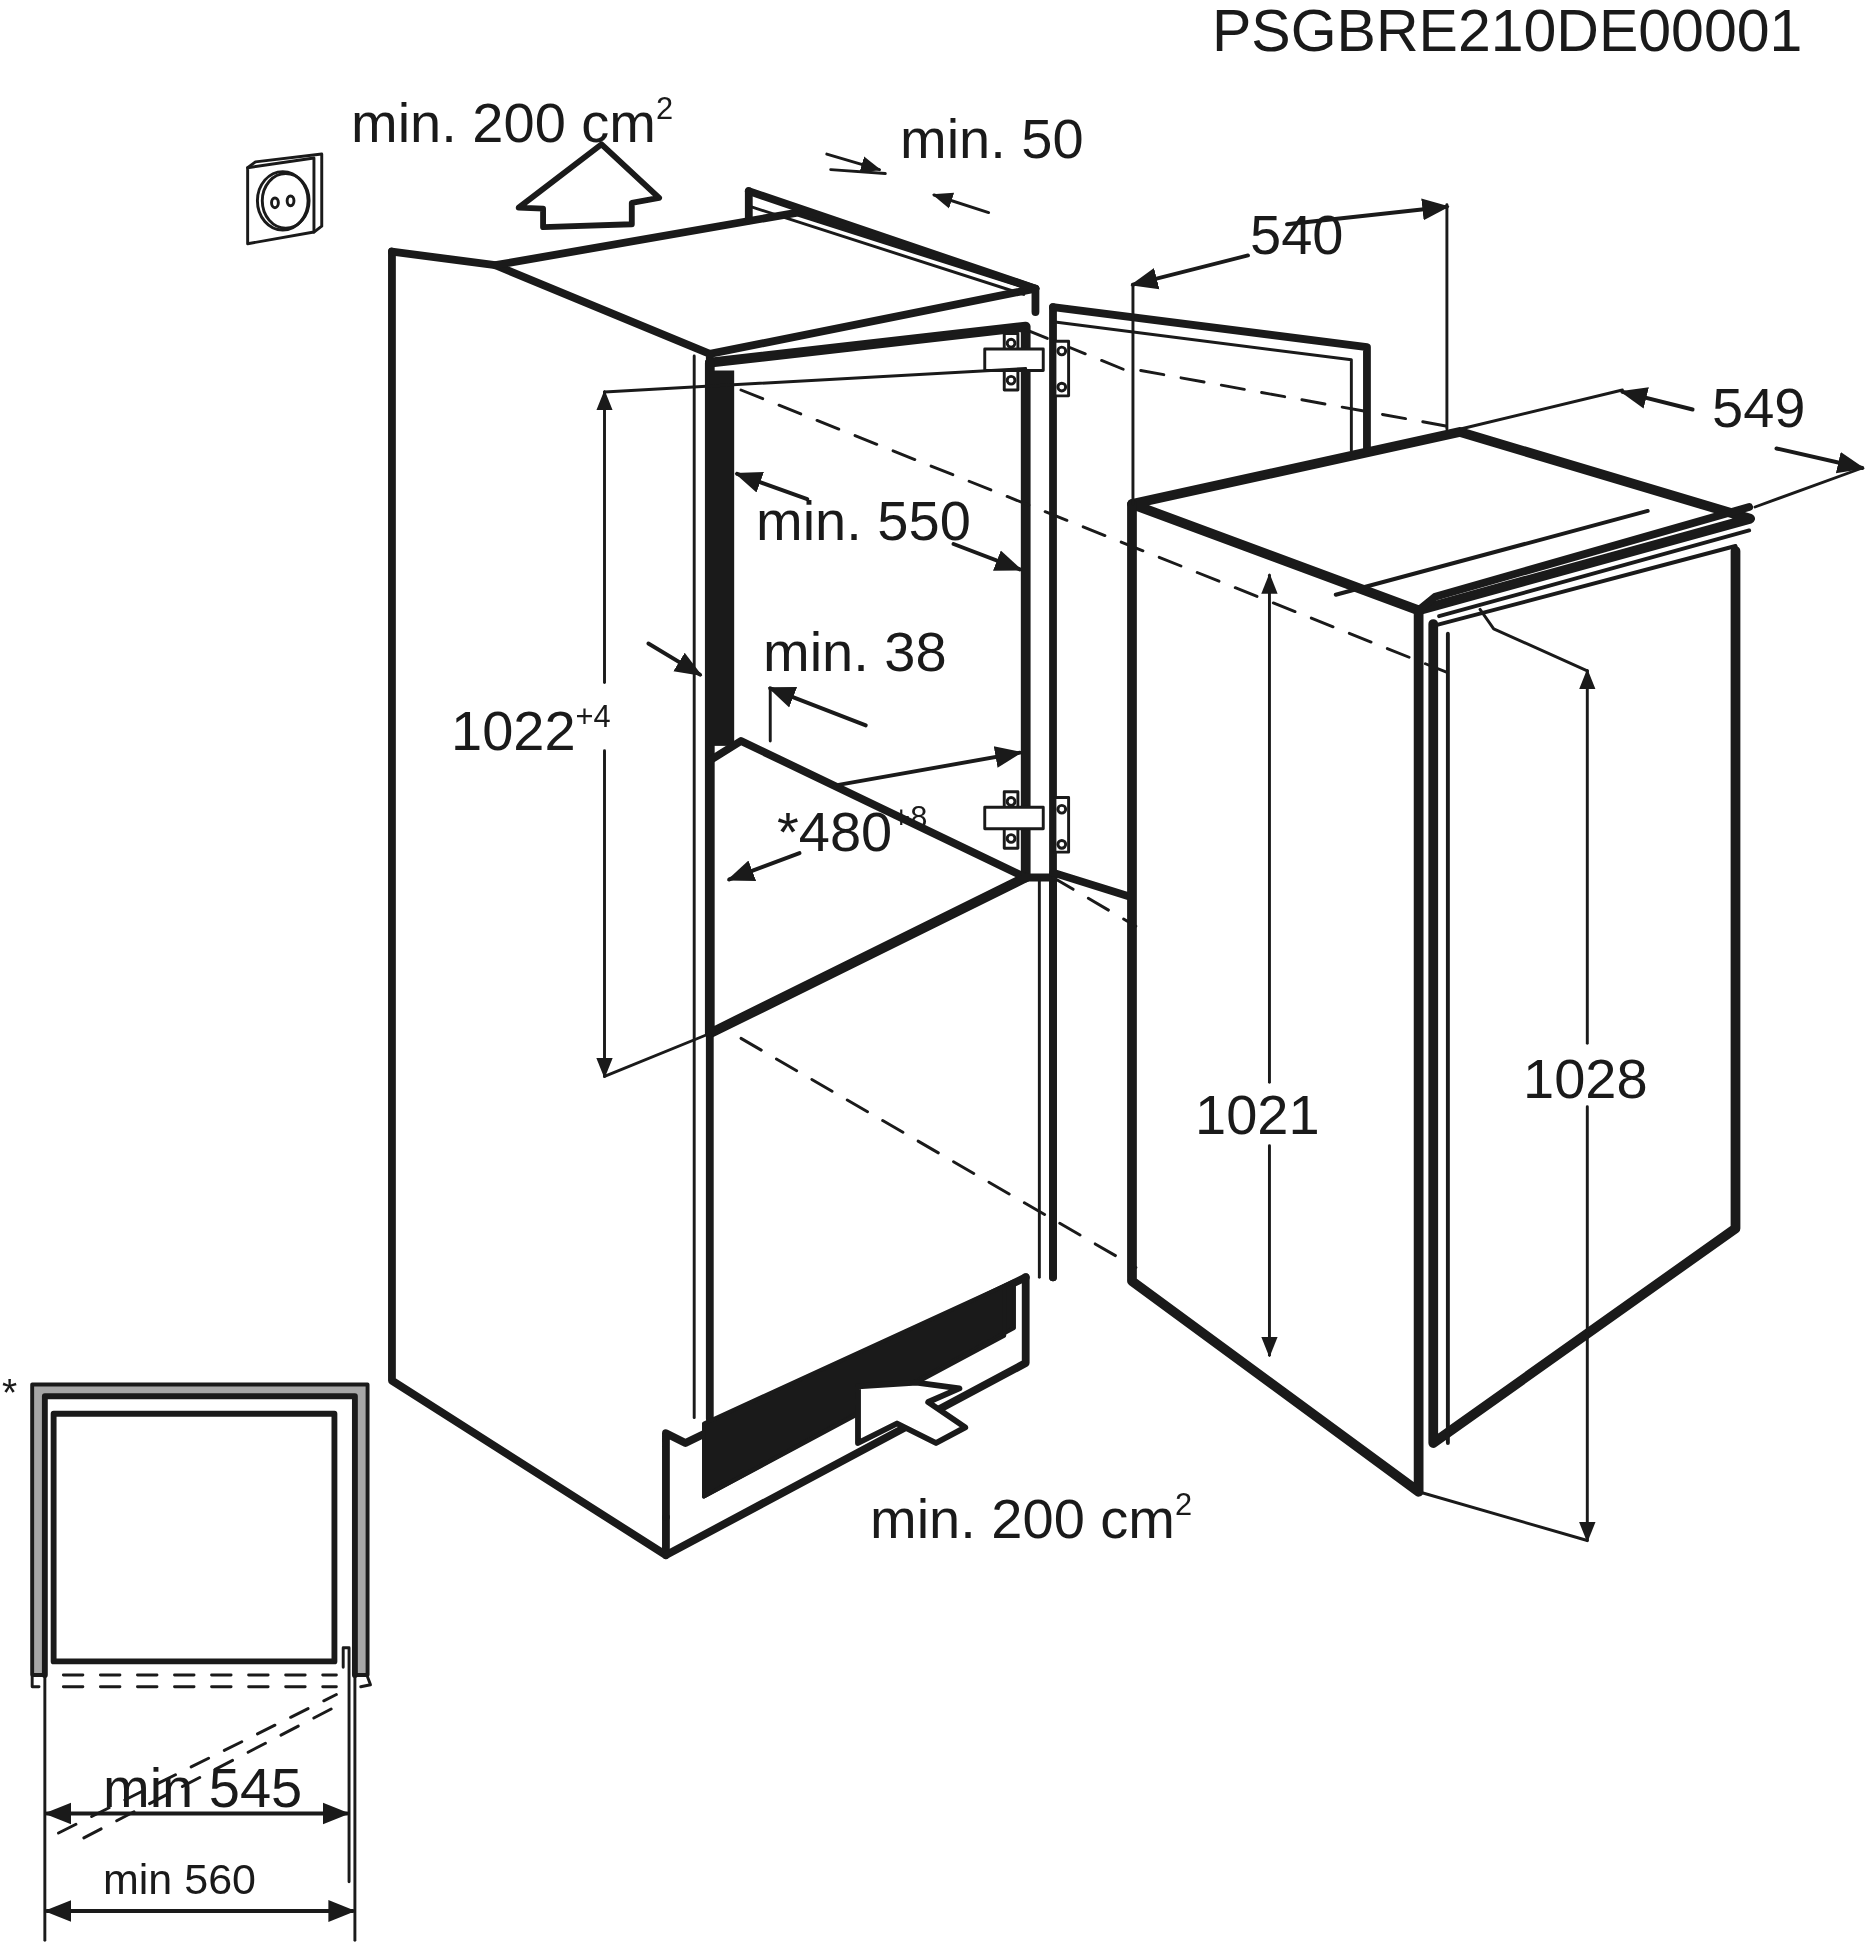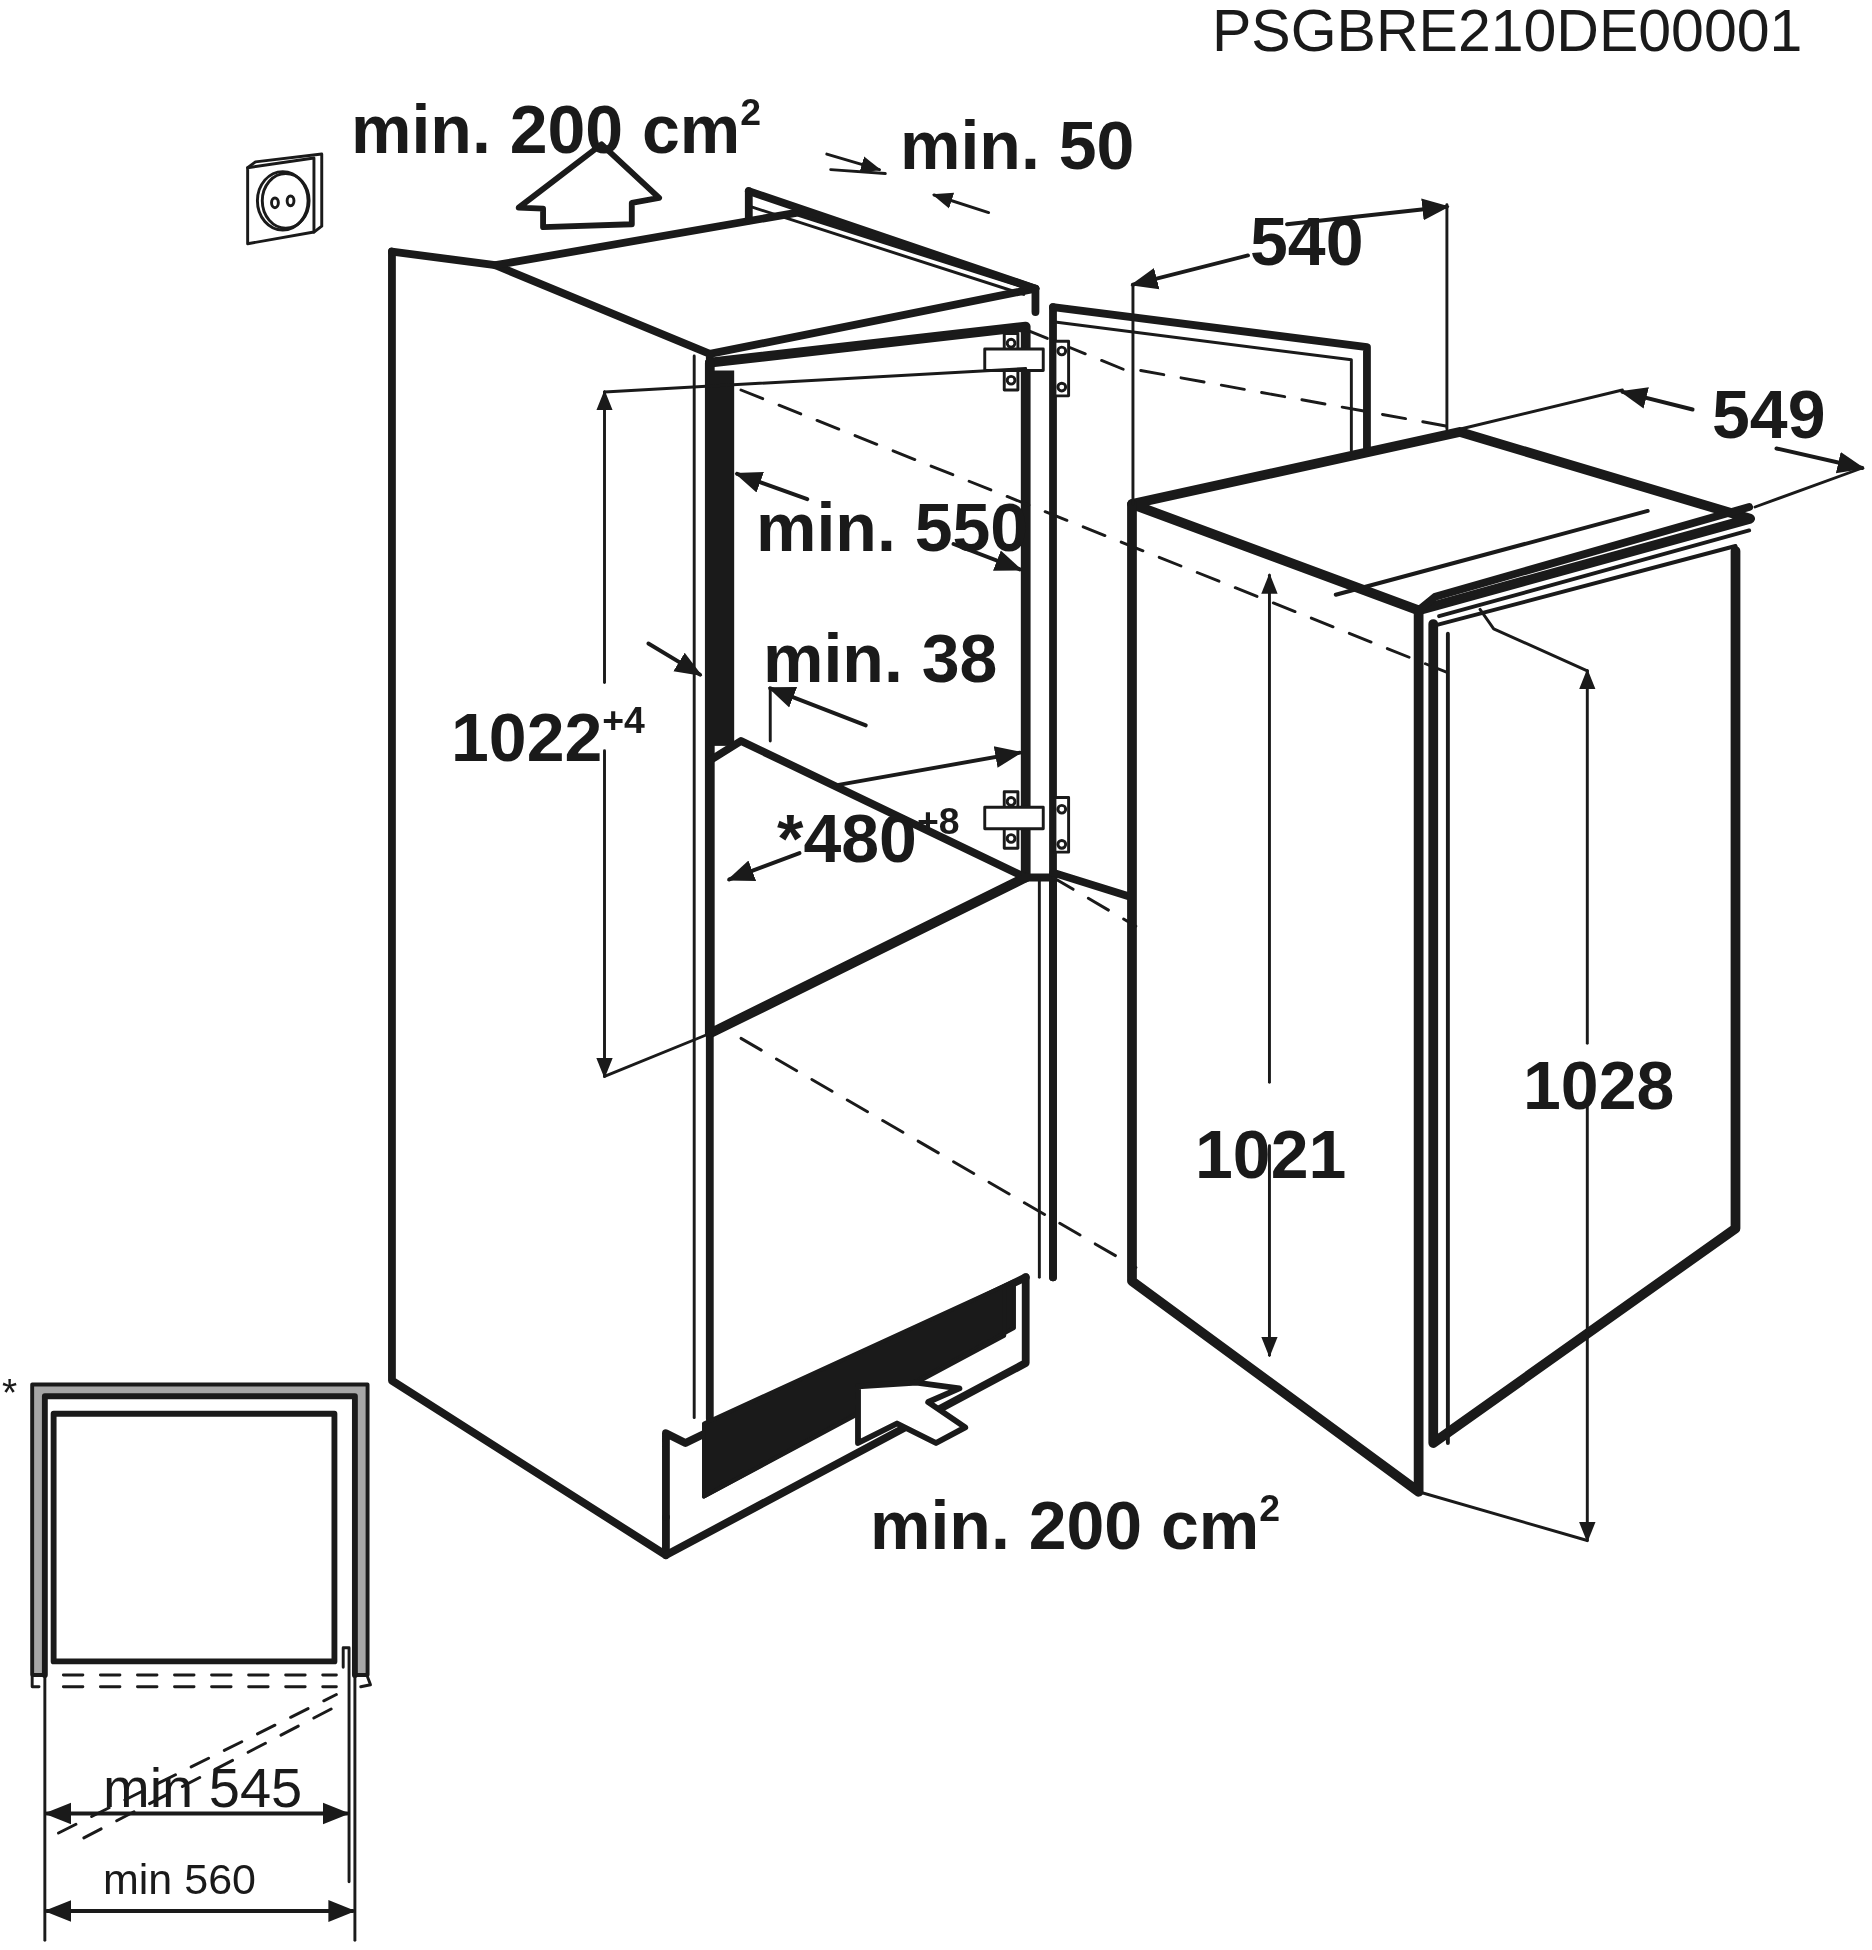--- a/index.html
+++ b/index.html
@@ -1,20 +1,20 @@
 <!DOCTYPE html>
 <html><head>
 <meta charset="utf-8">
 <style>
   html, body { margin: 0; padding: 0; background: #ffffff; }
   body { width: 1872px; height: 1950px; position: relative; overflow: hidden; font-family: "Liberation Sans", sans-serif; }
   #stage { position: absolute; left: 0; top: 0; width: 1548px; height: 1950px; }
   .lbl { position: absolute; color: #1a1a1a; font-family: "Liberation Sans", sans-serif; white-space: nowrap; line-height: 1; }
   .lbl sup { font-size: 0.55em; vertical-align: 0.75em; }
-  .big { font-size: 68px; font-weight: bold; }
+  .big { font-size: 56px; }
   .code { font-size: 59px; letter-spacing: 0px; }
 </style>
 </head>
 <body>
 
 <div id="stage">
 <svg width="1872" height="1950" viewBox="0 0 1920 2000" xmlns="http://www.w3.org/2000/svg">
   <defs>
     <marker id="ah" viewBox="0 0 10 10" refX="9" refY="5" markerWidth="7" markerHeight="7" orient="auto-start-reverse">
       <path d="M0,1 L10,5 L0,9 z" fill="#1a1a1a"></path>
@@ -193,21 +193,21 @@
 <div class="lbl big" style="left:1712px; top:380px;">549</div>
 
 <div class="lbl big" style="left:756px; top:493px;">min. 550</div>
 
 <div class="lbl big" style="left:763px; top:624px;">min. 38</div>
 
 <div class="lbl big" style="left:451px; top:702px;"><span>1022</span><sup>+4</sup></div>
 
 <div class="lbl big" style="left:777px; top:803px;"><span>*480</span><sup>+8</sup></div>
 
-<div class="lbl big" style="left:1195px; top:1120px;text-align:center;">1021</div>
+<div class="lbl big" style="left:1195px; top:1087px;text-align:center;">1021</div>
 
 <div class="lbl big" style="left:1523px; top:1051px;">1028</div>
 
 <div class="lbl big" style="left:870px; top:1490px;"><span>min. 200 cm</span><sup>2</sup></div>
 
 <div class="lbl" style="left:2px; top:1373px; font-size:39px;">*</div>
 
 <div class="lbl" style="left:103px; top:1760px; font-size:56px;">min 545</div>
 
 <div class="lbl" style="left:103px; top:1858px; font-size:43px;">min 560</div>

